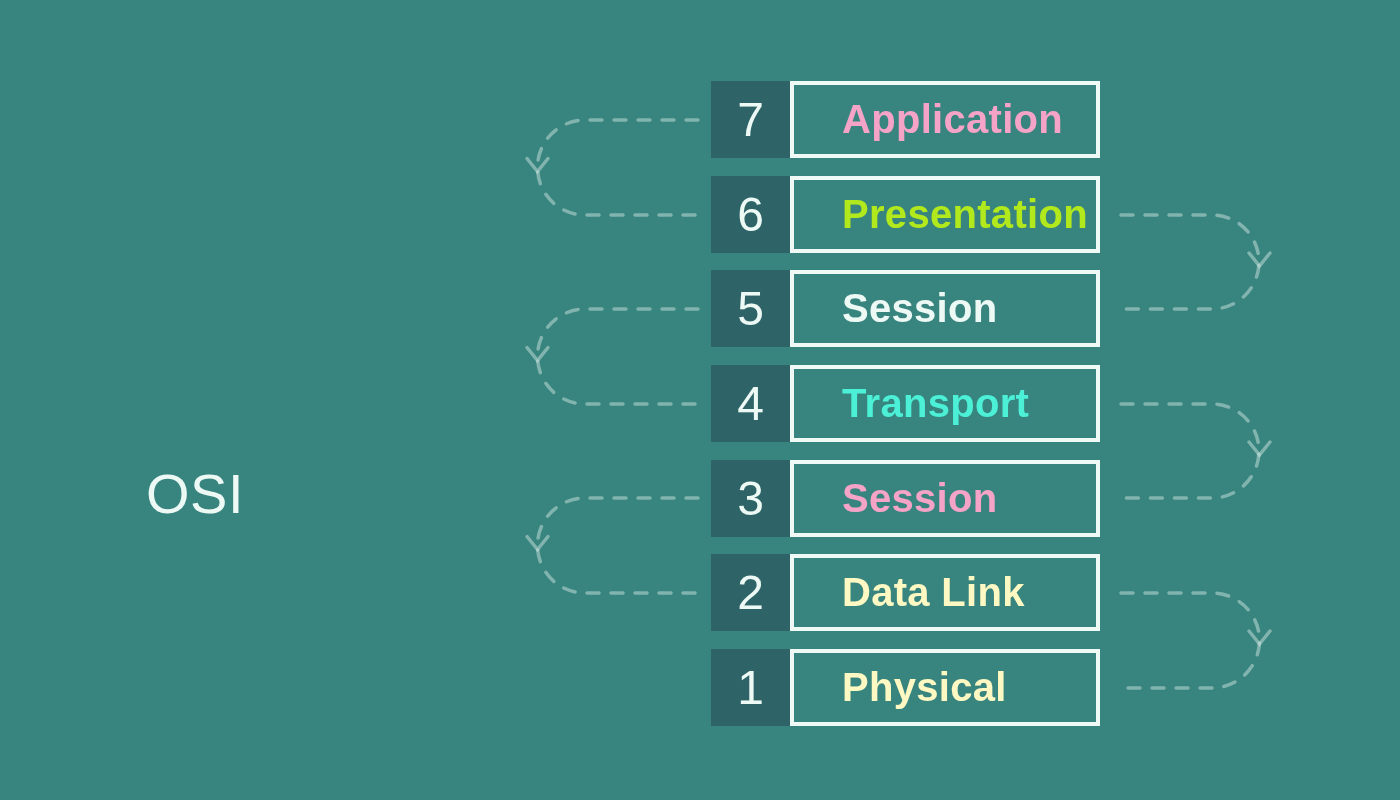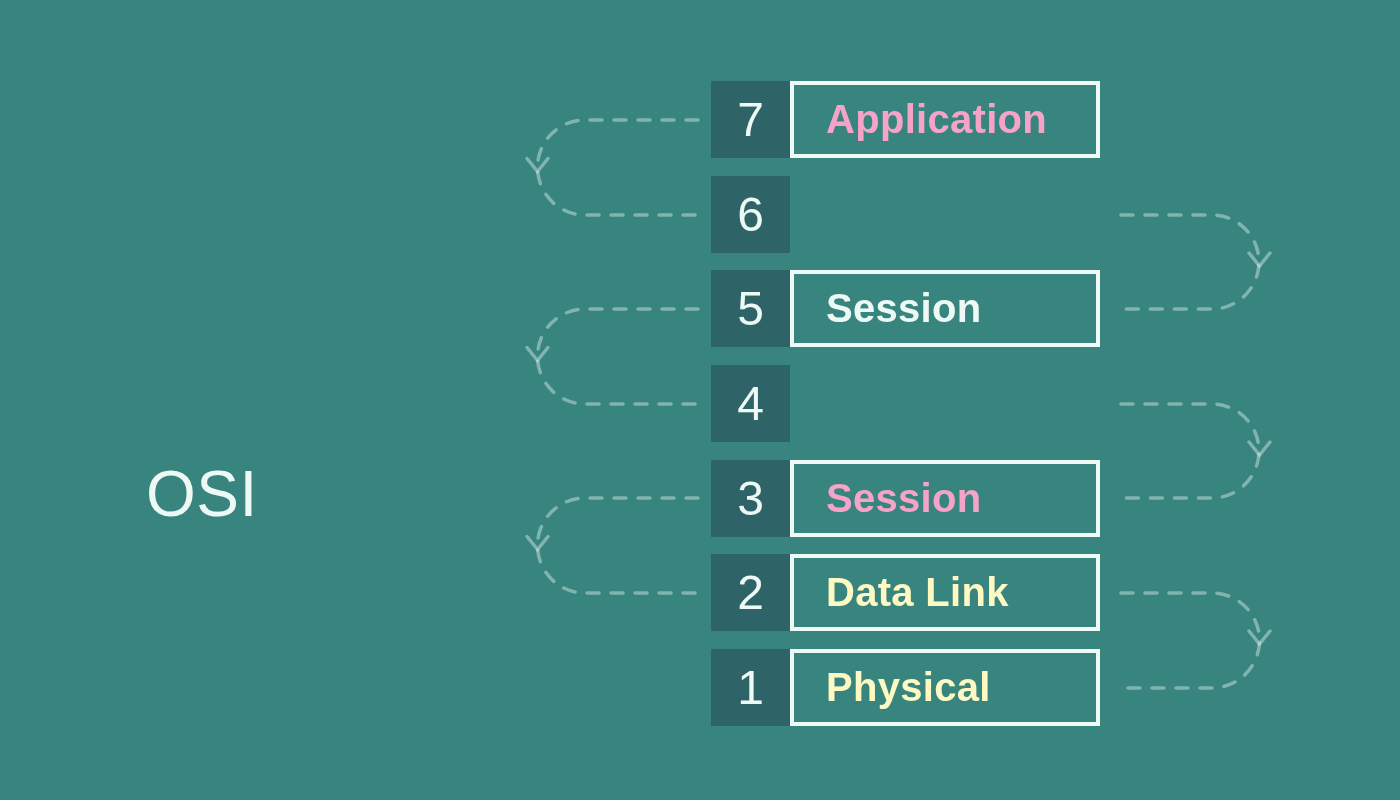--- a/index.html
+++ b/index.html
@@ -6,21 +6,21 @@
   body {
     width: 1400px; height: 800px;
     position: relative;
     overflow: hidden;
     font-family: "Liberation Sans", sans-serif;
     background: #38847E;
   }
   .title {
     position: absolute;
     left: 146px; top: 436px;
-    font-size: 64px;
+    font-size: 56px;
     line-height: 116px;
     font-weight: 500;
     letter-spacing: 0.5px;
     color: #EDF9F4;
   }
   .stack {
     position: absolute;
     left: 711px; top: 81px;
     display: flex;
     flex-direction: column;
@@ -41,21 +41,21 @@
     font-size: 48px;
     font-weight: 400;
     color: #EDF9F4;
   }
   .label-box {
     flex: 1;
     box-sizing: border-box;
     border: 4px solid #EFFAF6;
     display: flex;
     align-items: center;
-    padding-left: 32px;
+    padding-left: 48px;
     font-size: 40px;
     font-weight: 700;
     letter-spacing: 0.3px;
   }
   svg.flow {
     position: absolute;
     left: 0; top: 0;
     pointer-events: none;
   }
   svg.flow path {
@@ -107,31 +107,37 @@
 
   <div class="layer-row">
     <div class="num-box">7</div>
     <div class="label-box">
       <span style="color: rgb(245, 163, 199);">Application</span>
     </div>
   </div>
 
   <div class="layer-row">
     <div class="num-box">6</div>
+    <div class="label-box">
+      <span style="color: rgb(178, 233, 29);">Presentation</span>
+    </div>
   </div>
 
   <div class="layer-row">
     <div class="num-box">5</div>
     <div class="label-box">
       <span style="color: rgb(237, 249, 244);">Session</span>
     </div>
   </div>
 
   <div class="layer-row">
     <div class="num-box">4</div>
+    <div class="label-box">
+      <span style="color: rgb(75, 240, 214);">Transport</span>
+    </div>
   </div>
 
   <div class="layer-row">
     <div class="num-box">3</div>
     <div class="label-box">
       <span style="color: rgb(245, 163, 199);">Session</span>
     </div>
   </div>
 
   <div class="layer-row">

